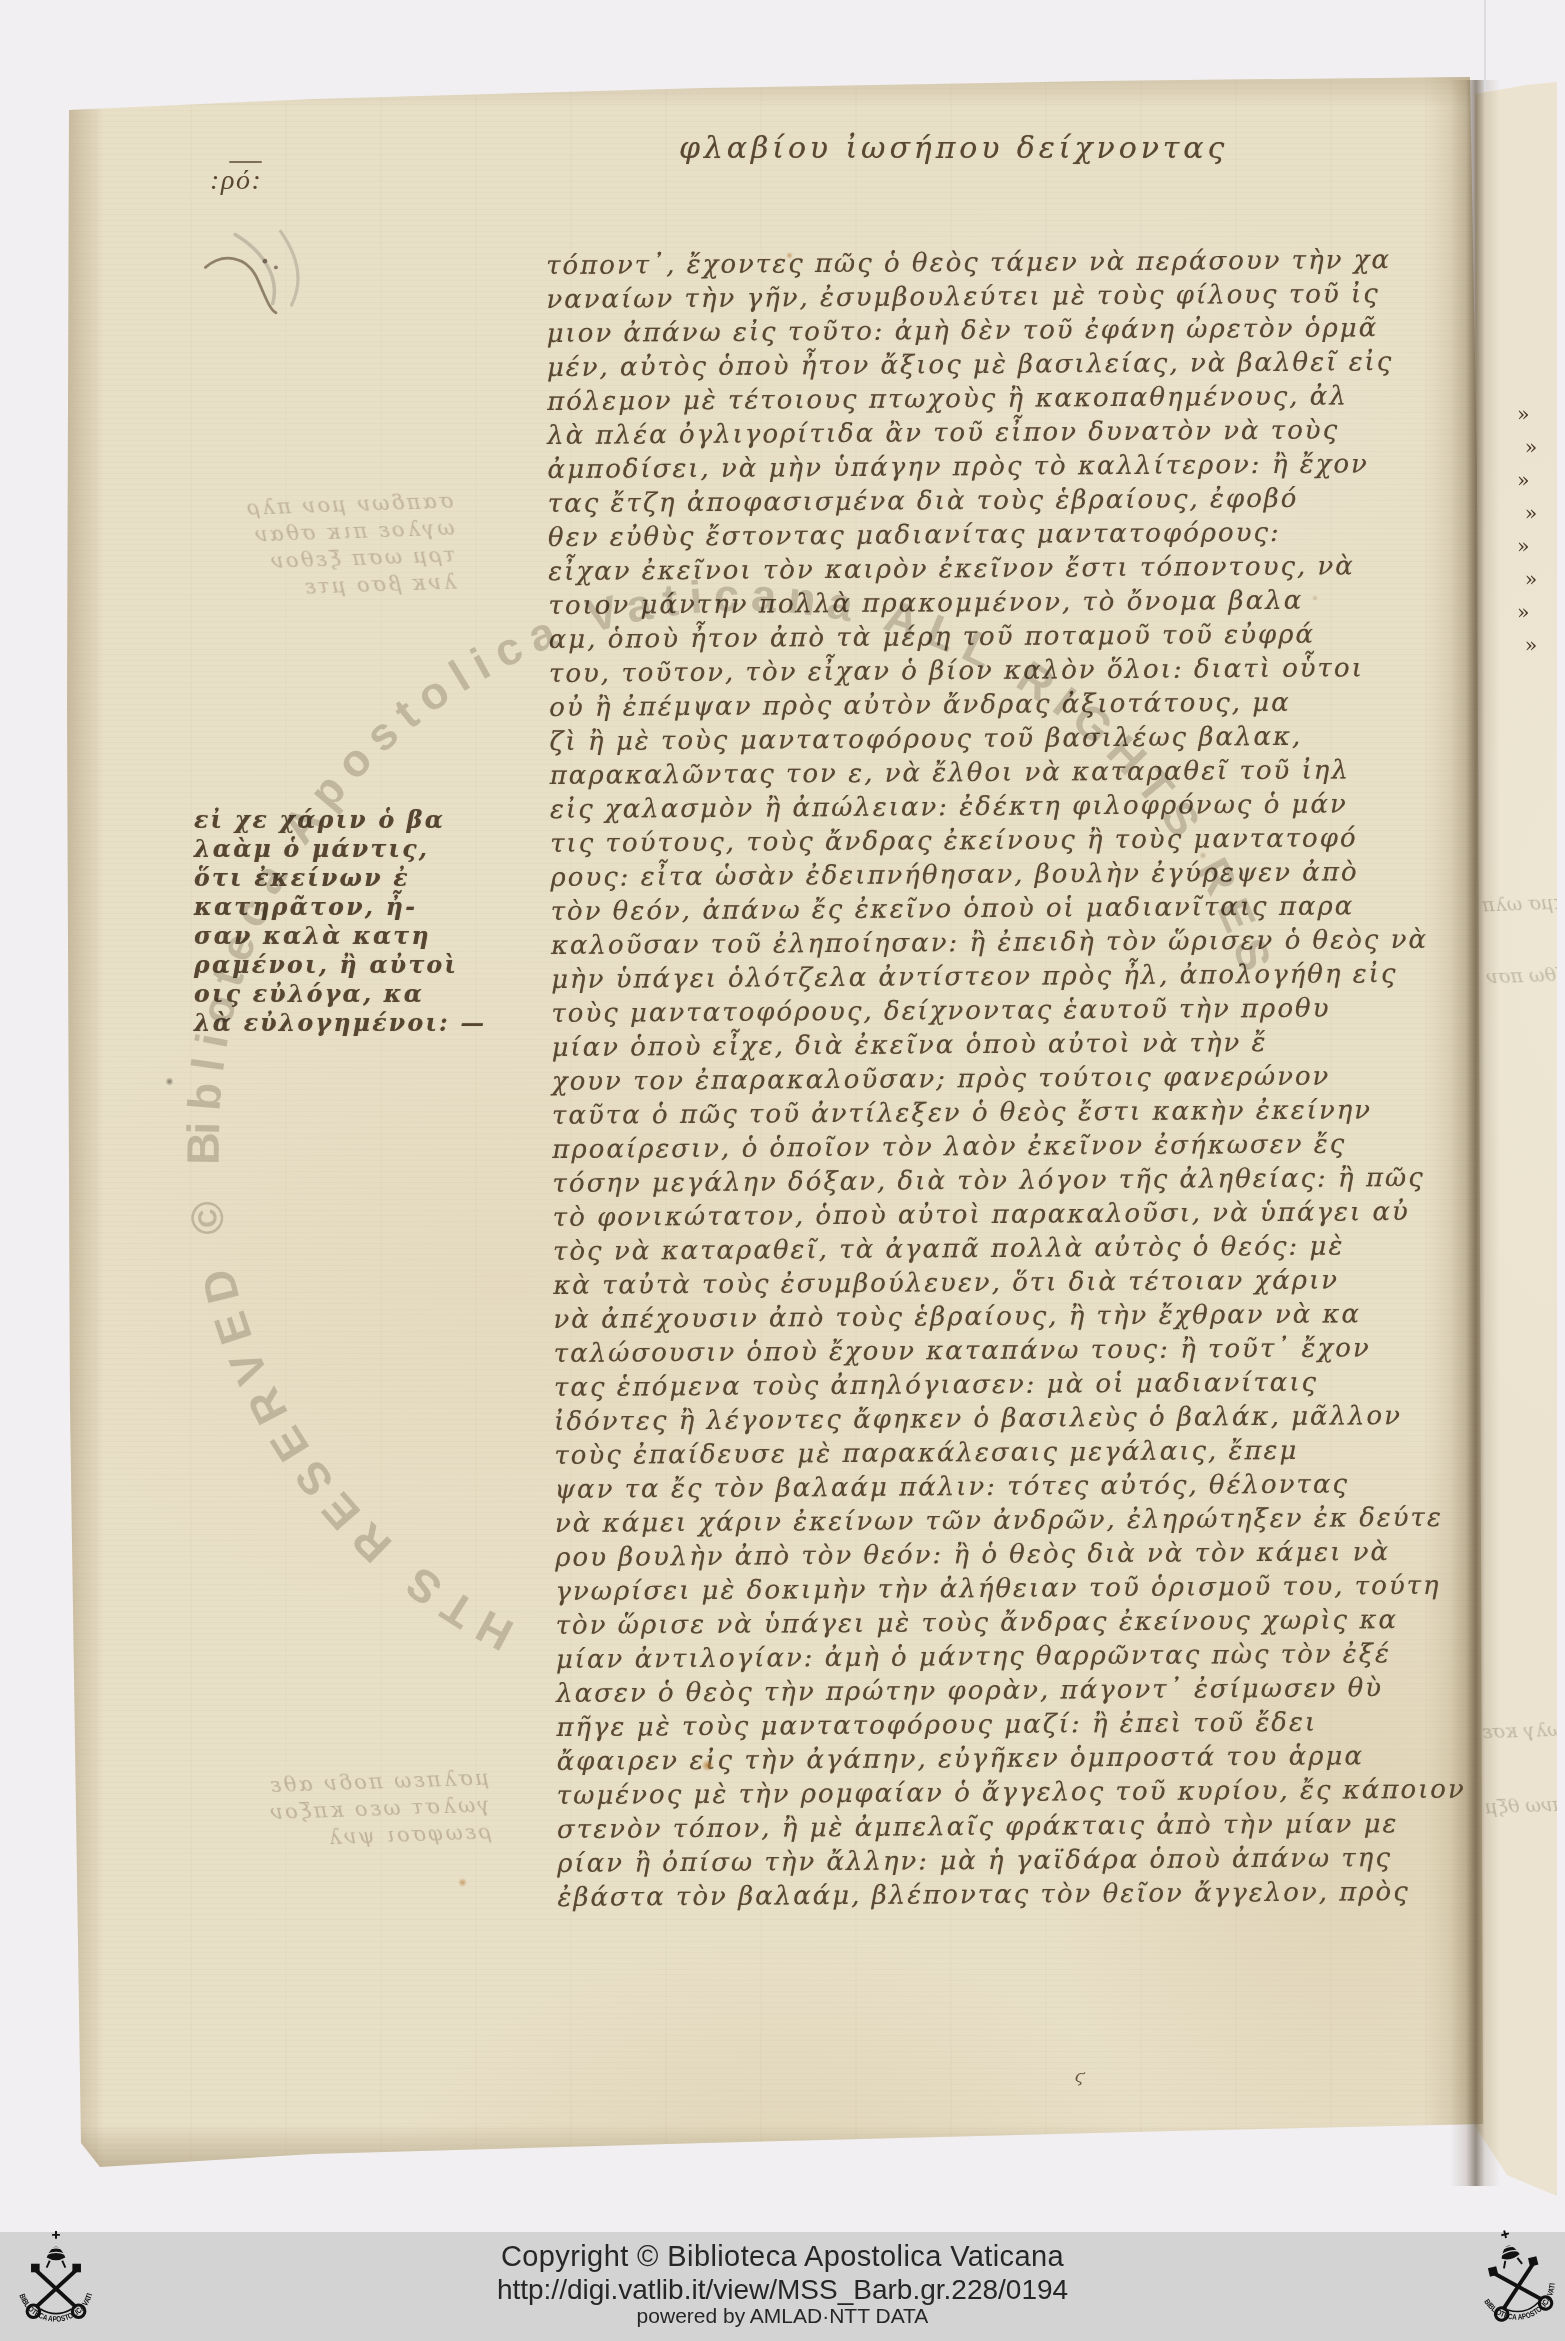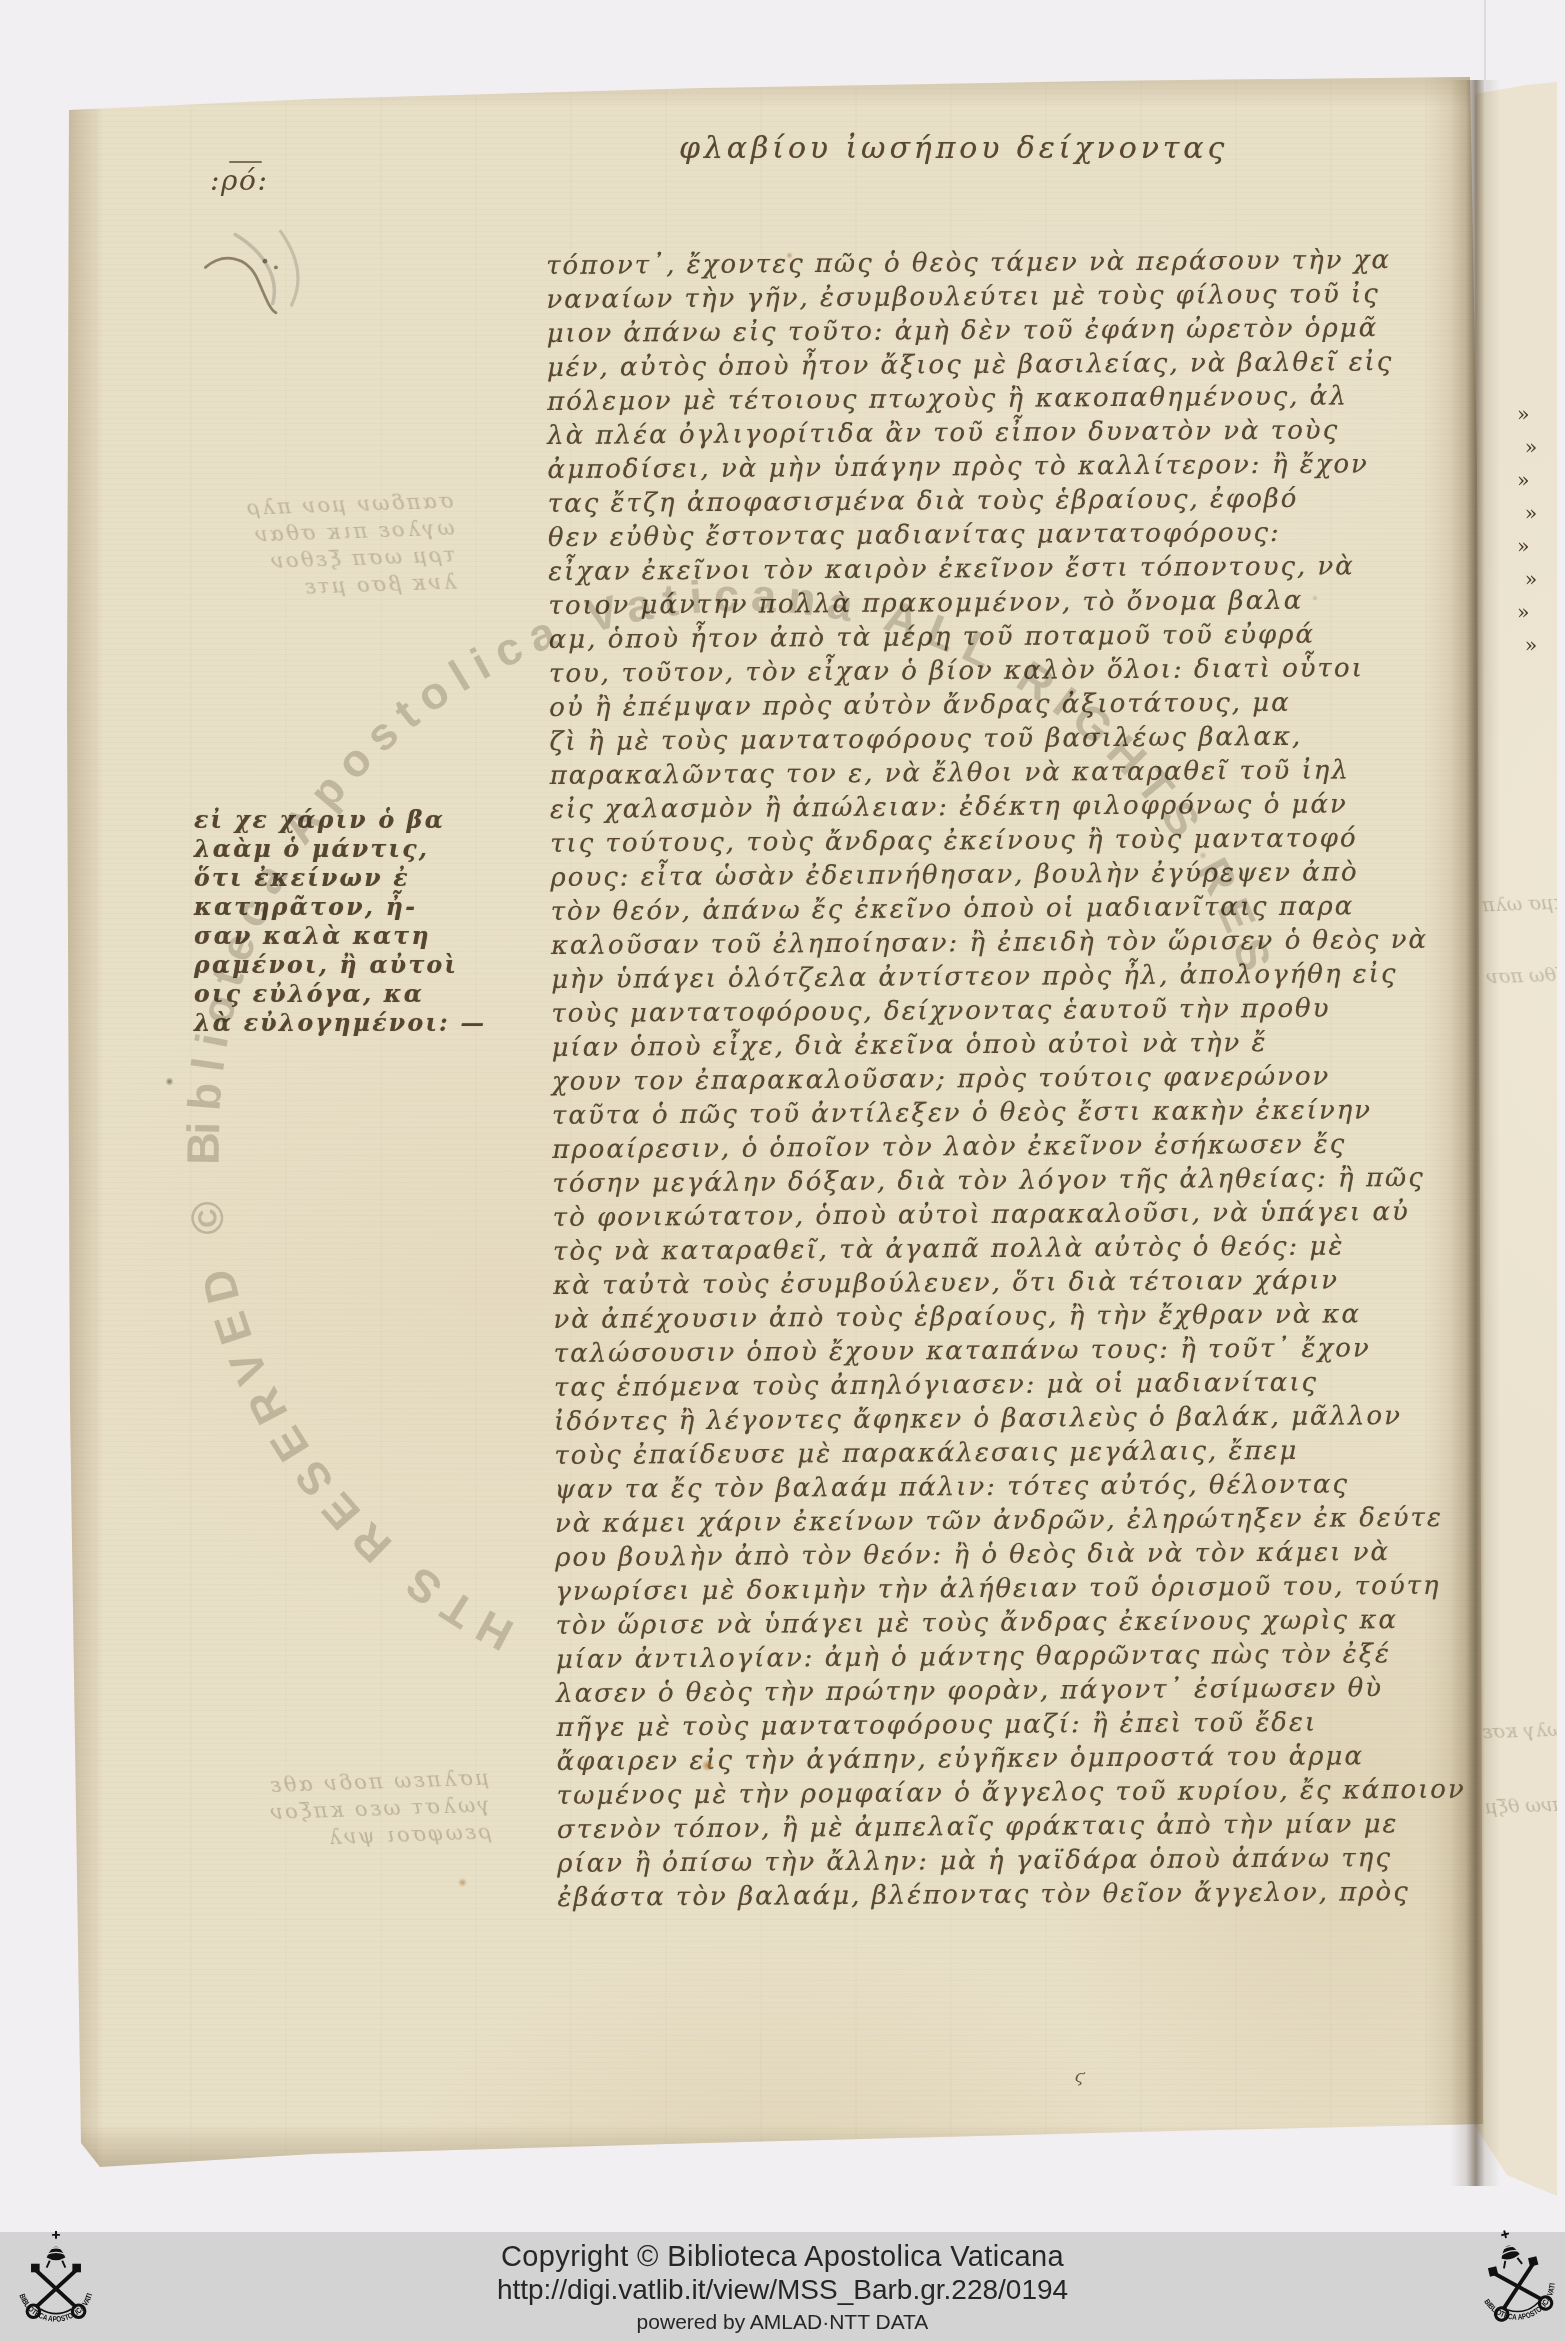--- a/index.html
+++ b/index.html
@@ -37,21 +37,21 @@
     background:
       radial-gradient(235px 704px at 100% 40%, rgba(240,233,214,.6), transparent 75%),
       #ebe3cf;}
   .gutter{position:absolute;left:1450px;top:80px;width:50px;height:2106px;pointer-events:none;
     background:linear-gradient(90deg, rgba(90,70,40,0) 0%, rgba(90,70,40,.16) 32%,
       rgba(58,42,20,.5) 52%, rgba(90,70,40,.14) 70%, rgba(90,70,40,0) 100%);}
   .topseam{position:absolute;left:1484px;top:0;width:1.6px;height:91px;background:#dcdce0;}
 
   
   .ink{color:#584732;font-style:italic;}
-  .folio{left:210px;top:164px;font-size:28px;letter-spacing:1.6px;}
+  .folio{left:210px;top:164px;font-size:28px;letter-spacing:1.6px;font-family:Liberation Serif, serif;}
   .folio-bar{left:229px;top:161px;width:33px;height:2.3px;background:rgba(90,74,52,.75);border-radius:1.6px;}
   .header-title{left:679px;top:130px;font-size:30px;letter-spacing:3.9px;white-space:nowrap;
     text-shadow:0 0 0.8px rgba(88,71,50,.45);}
   .textblock{left:546px;top:248px;width:877px;transform:rotate(-0.4deg);transform-origin:left top;}
   .tline{line-height:34px;font-size:26px;letter-spacing:2px;white-space:nowrap;
     color:#584732;font-style:italic;text-shadow:0 0 0.8px rgba(88,71,50,.5);}
   .mnote{width:305px;}
   .mnote div{line-height:29px;font-size:23.5px;letter-spacing:2.3px;white-space:nowrap;
     color:#564531;font-style:italic;text-shadow:0 0 0.8px rgba(80,64,44,.5);font-weight:bold;}
   .mnote1{left:194px;top:806px;}
@@ -82,21 +82,21 @@
   
   .wmsvg{position:absolute;left:0;top:0;pointer-events:none;mix-blend-mode:multiply;}
   .wmsvg text{font-family:"Liberation Sans", sans-serif;font-weight:700;font-size:58px;
     letter-spacing:14px;fill:#6f6757;fill-opacity:.30;}
 
   
   .footer{position:absolute;left:0;top:2232px;width:1565px;height:110px;background:#d3d3d3;
     font-family:"Liberation Sans", sans-serif;color:#262626;}
   .f-line1{position:absolute;left:0;top:8px;width:100%;text-align:center;font-size:29px;letter-spacing:0.4px;}
   .f-line2{position:absolute;left:0;top:42px;width:100%;text-align:center;font-size:28px;}
-  .f-line3{position:absolute;left:0;top:78px;width:100%;text-align:center;font-size:21px;}
+  .f-line3{position:absolute;left:0;top:72px;width:100%;text-align:center;font-size:21px;}
   .emblem{position:absolute;width:78px;height:110px;}
   .emb-l{left:17px;top:-3.1px;}
   .emb-r{left:1478px;top:-4.7px;transform:rotate(-14deg);}
   .emblem text{font-family:"Liberation Sans", sans-serif;font-weight:700;font-size:10px;fill:#111;}
 </style>
 </head>
 <body>
 
 <div class="stage">
 

